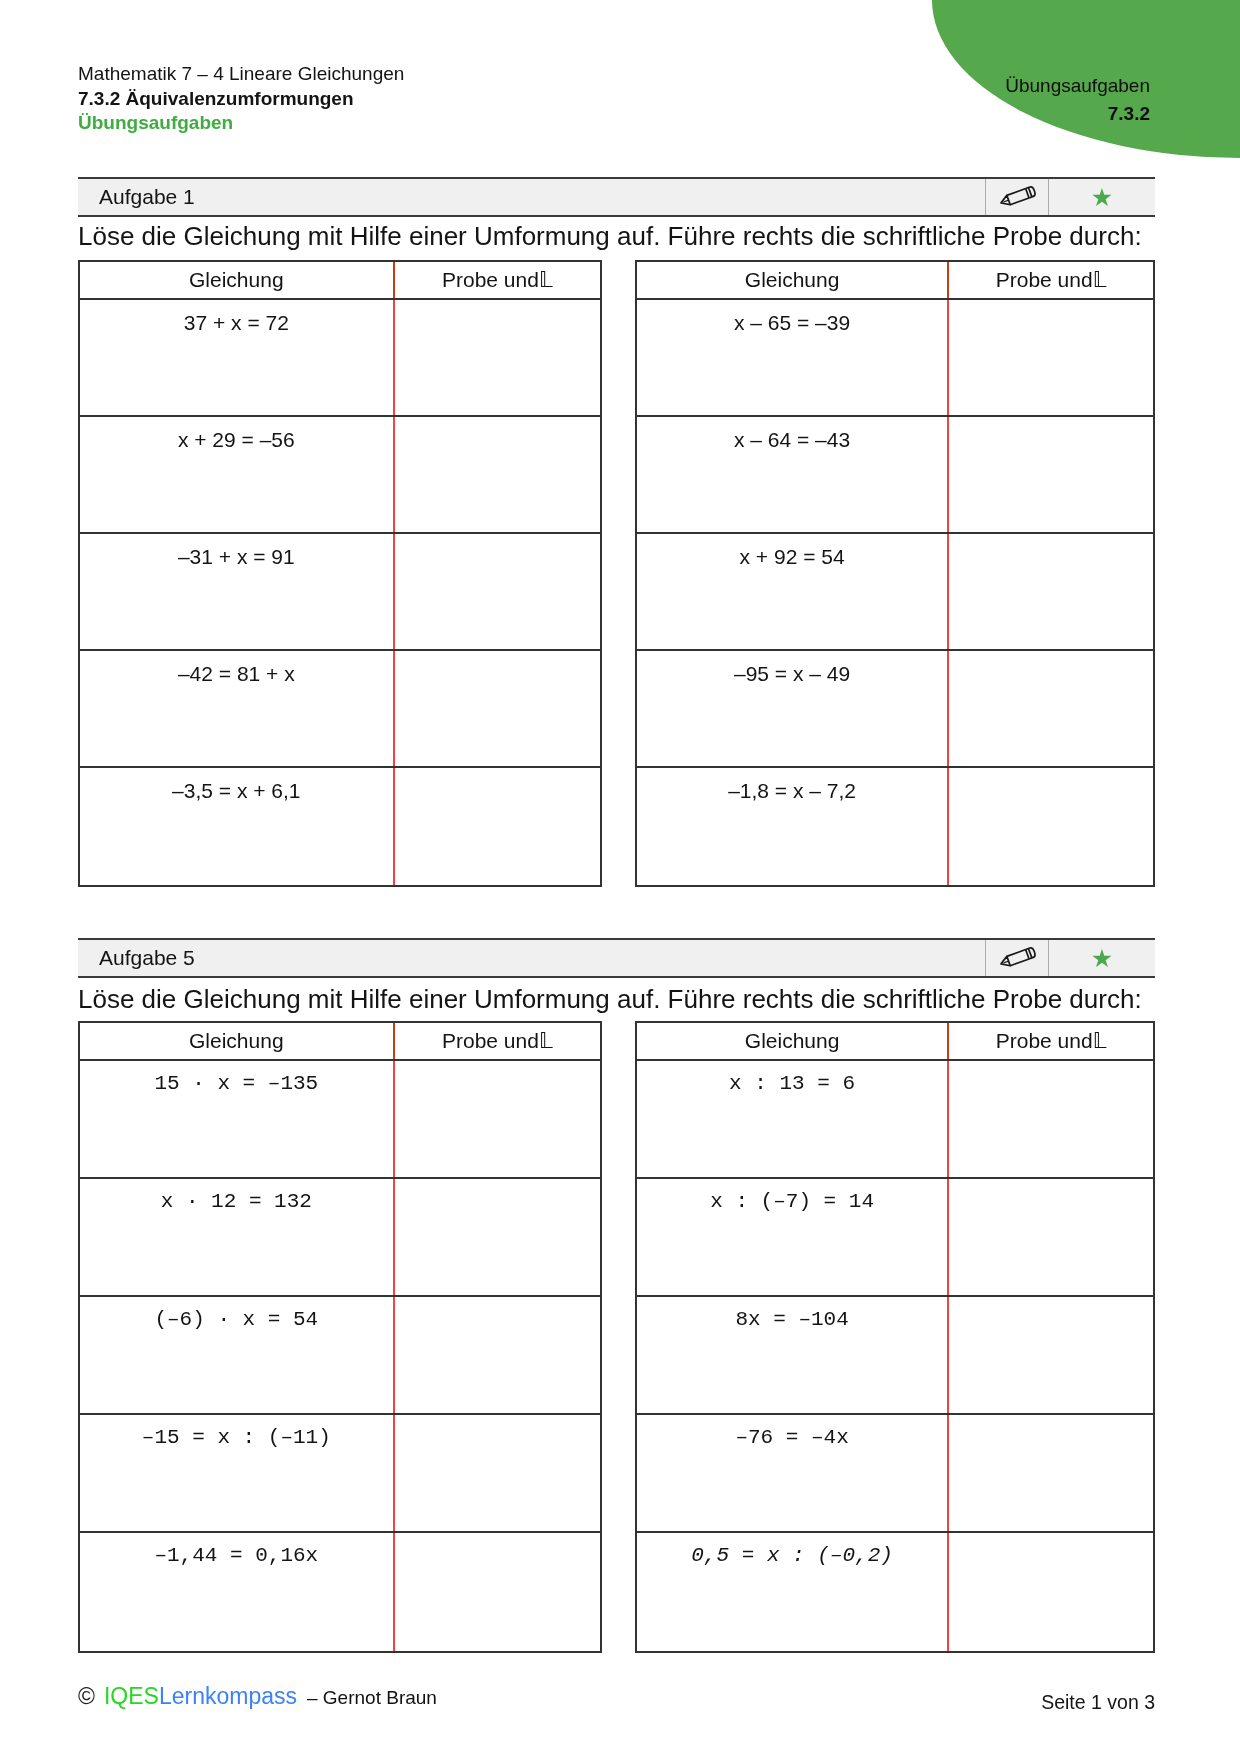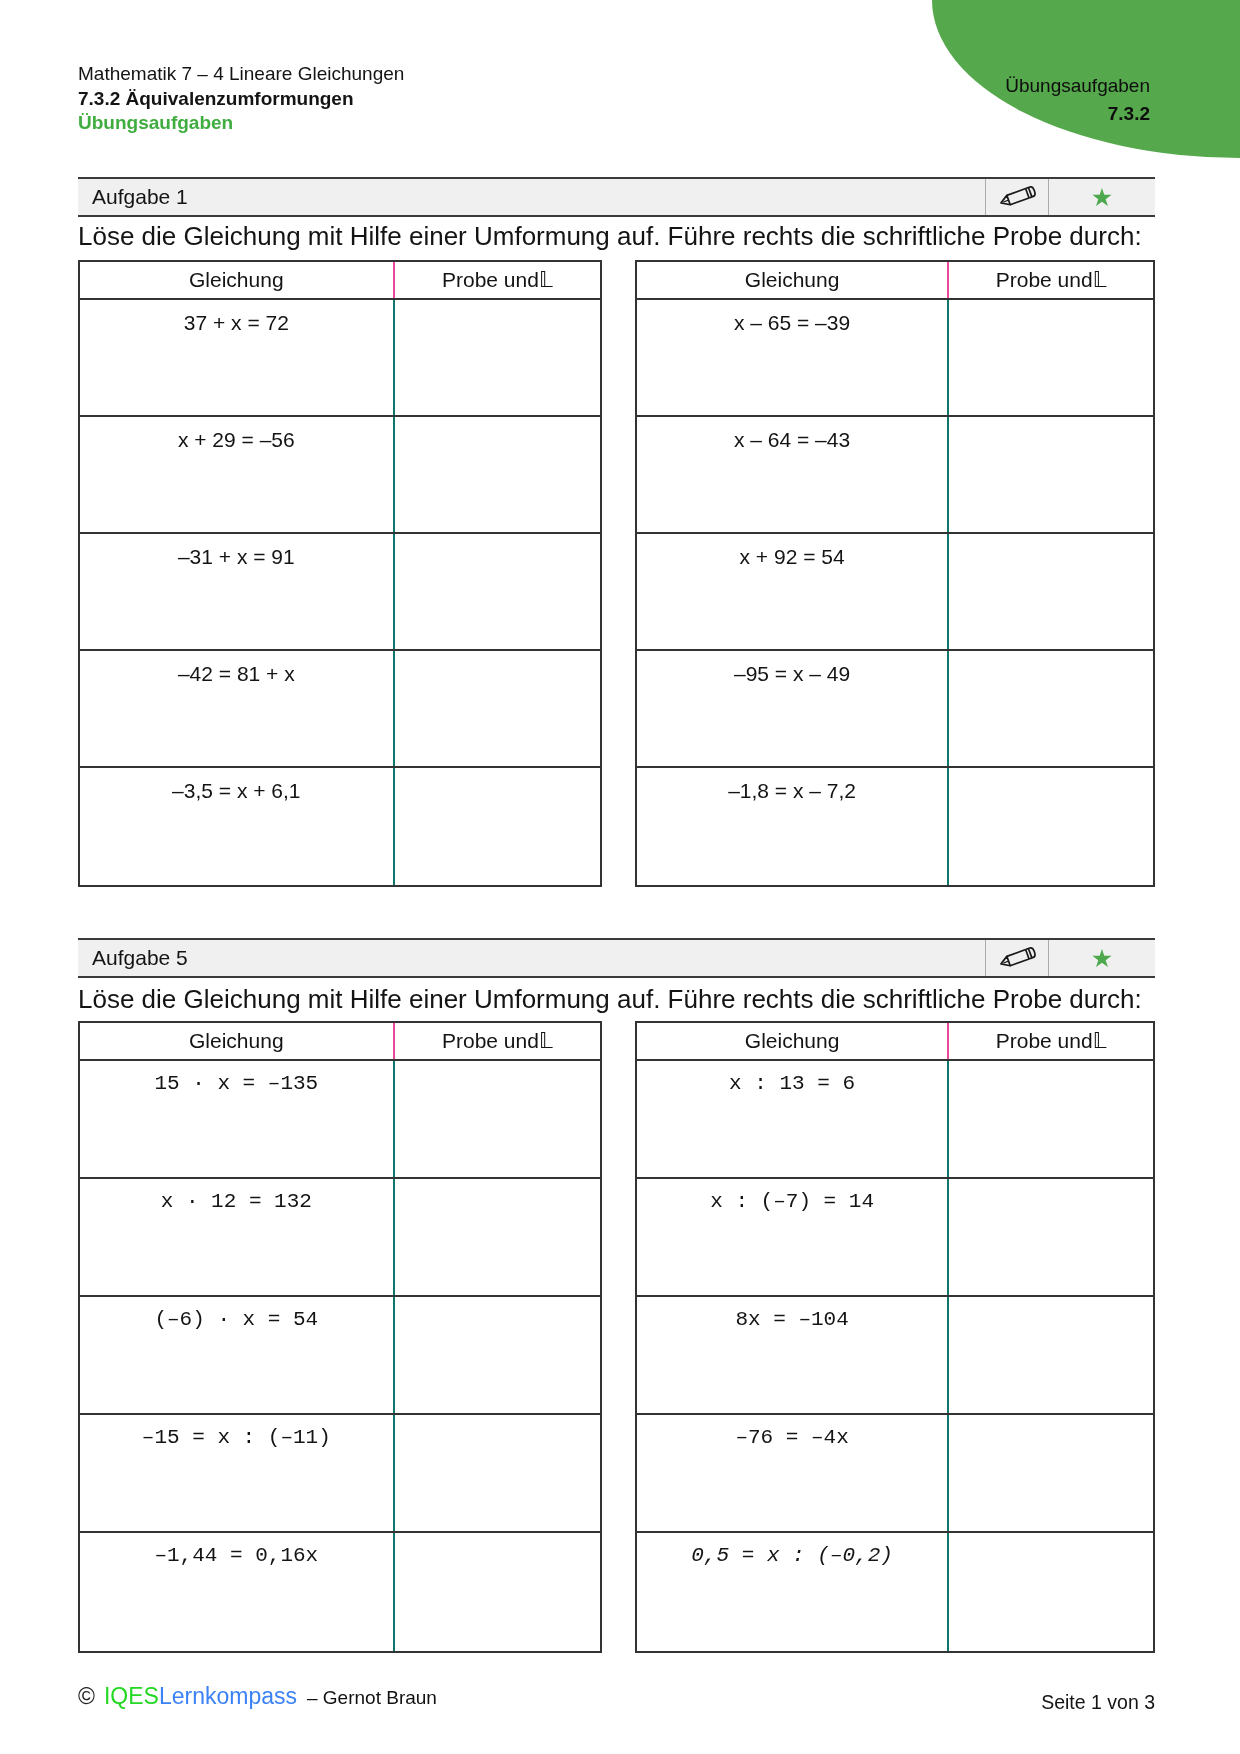--- a/index.html
+++ b/index.html
@@ -15,39 +15,39 @@
 
   
   .doc-header{position:absolute;left:78px;top:62px;font-size:19px;line-height:24.5px;}
   .h-line2{font-weight:bold;}
   .h-line3{font-weight:bold;color:var(--green_text);}
 
   
   .task-bar{position:absolute;left:78px;width:1077px;height:40px;box-sizing:border-box;
             background:var(--bar_bg);border-top:2px solid #3a3a3a;border-bottom:2px solid #3a3a3a;
             display:flex;align-items:stretch;}
-  .bar-title{flex:1;display:flex;align-items:center;padding-left:14px;font-size:21px;}
+  .bar-title{flex:1;display:flex;align-items:center;padding-left:21px;font-size:21px;}
   .bar-cell{box-sizing:border-box;border-left:1.5px solid #ababab;display:flex;align-items:center;justify-content:center;}
   .pencil-cell{width:63px;}
   .star-cell{width:107px;color:var(--green_star);font-size:25px;line-height:1;}
 
   .instruction{position:absolute;left:78px;font-size:26px;}
 
   
   .wtable{position:absolute;box-sizing:border-box;border:2px solid #333;}
   .thead{display:flex;height:38px;box-sizing:border-box;border-bottom:2px solid #333;}
   .th{display:flex;align-items:center;justify-content:center;font-size:21px;box-sizing:border-box;}
-  .th-eq{width:60.5%;border-right:2px solid #ec4899;}
+  .th-eq{width:60.5%;border-right:2px solid #c2410c;}
   .th-probe{flex:1;}
   .dsL{font-family:"DejaVu Sans", sans-serif;}
   .trow{display:flex;box-sizing:border-box;border-bottom:2px solid #333;}
   .trow:last-child{border-bottom:none;}
   .s1 .trow{height:117px;}
   .s2 .trow{height:118px;font-family:Liberation Mono, monospace;}
-  .td-eq{width:60.5%;box-sizing:border-box;border-right:2px solid #0f766e;
+  .td-eq{width:60.5%;box-sizing:border-box;border-right:2px solid #ef4444;
          text-align:center;padding-top:11px;font-size:21px;}
   .td-blank{flex:1;}
   .italic{font-style:italic;}
 
   
   .footer-brand{position:absolute;left:78px;top:1683px;font-size:23px;white-space:nowrap;}
   .footer-brand .copy{margin-right:9px;color:#222;}
   .footer-brand .iqes{color:var(--green_iqes);}
   .footer-brand .lern{color:#3b82f6;}
   .footer-brand .author{font-size:19px;margin-left:10px;color:#111;}

